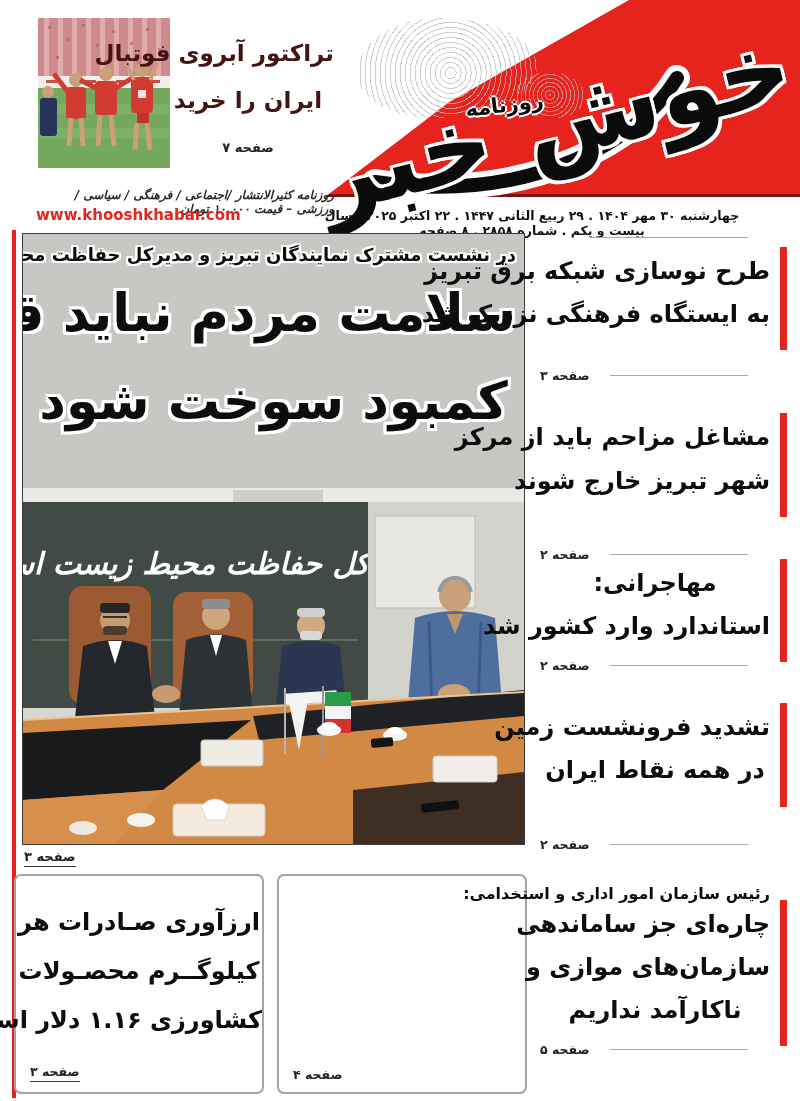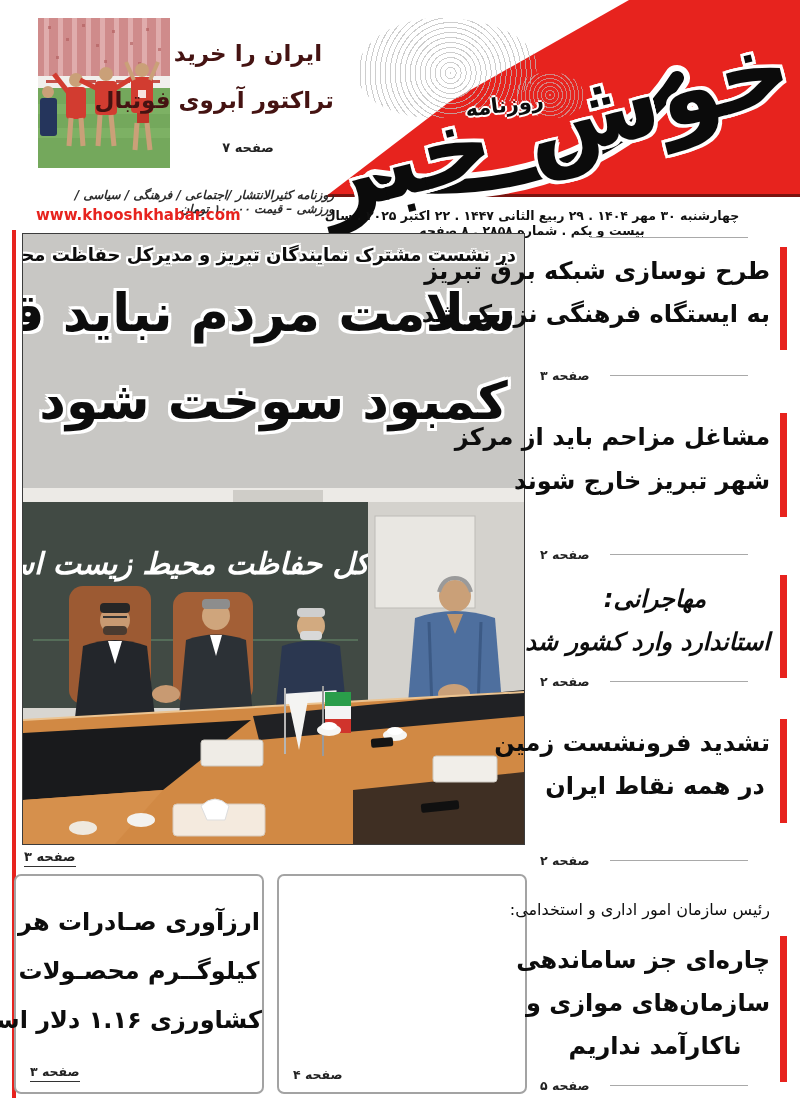--- a/index.html
+++ b/index.html
@@ -69,22 +69,22 @@
 
   
   .sidebar{position:absolute;right:30px;top:233px;width:230px;}
   .sb-rule{height:1px;background:#a9a9a9;margin:4px 22px 12px 50px;}
   .sb-head{position:relative;text-align:center;font-size:24px;font-weight:bold;color:#0d0d0d;
            line-height:1.8;white-space:nowrap;}
   .sb-bar{position:absolute;right:-17px;top:-3px;bottom:-14px;width:7px;background:#e7231e;}
   .sb-pageref{display:flex;direction:ltr;align-items:center;}
   .sb-pageref .lbl{font-size:12.5px;font-weight:bold;color:#222;white-space:nowrap;}
   .sb-pageref .line{flex:1;height:1px;background:#a9a9a9;margin-left:20px;margin-right:22px;}
-  .sb-kicker{text-align:center;font-size:16px;font-weight:normal;color:#0d0d0d;white-space:nowrap;}
-  .mt32{margin-top:32px;}.mt44{margin-top:44px;}.mt16{margin-top:33px;}.mt10{margin-top:10px;}.mt8{margin-top:16px;font-style:italic;}.mt4{margin-top:20px;}.mt2{margin-top:2px;}
+  .sb-kicker{text-align:center;font-size:16px;font-weight:bold;color:#0d0d0d;white-space:nowrap;}
+  .mt32{margin-top:32px;}.mt44{margin-top:44px;}.mt16{margin-top:33px;}.mt10{margin-top:10px;}.mt8{margin-top:0;}.mt4{margin-top:0;}.mt2{margin-top:2px;}
 </style>
 </head>
 <body>
 
 <div class="page">
 
   <div class="logo-block">
     <div class="logo-red"></div>
     <div class="logo-map"></div>
     <div class="logo-map2"></div>
@@ -154,22 +154,22 @@
         <rect x="93" y="59" width="22" height="36" rx="4" fill="#d23c30"></rect>
       <line x1="96" y1="62" x2="88" y2="44" stroke="#caa078" stroke-width="4"></line>
         <line x1="112" y1="62" x2="120" y2="44" stroke="#caa078" stroke-width="4"></line>
       <rect x="99" y="95" width="12" height="10" fill="#c13428"></rect>
       <line x1="99" y1="105" x2="97" y2="132" stroke="#caa078" stroke-width="5"></line>
         <line x1="109" y1="105" x2="112" y2="132" stroke="#caa078" stroke-width="5"></line>
       <rect x="100" y="72" width="8" height="8" fill="#ffffff" opacity=".85"></rect>
     </svg>
   </div>
   <div class="fb-head">
+    <div>تراکتور آبروی فوتبال</div>
     <div>ایران را خرید</div>
-    <div>تراکتور آبروی فوتبال</div>
   </div>
   <div class="fb-pageref">صفحه ۷</div>
 
   <div class="publisher">روزنامه کثیرالانتشار /اجتماعی / فرهنگی / سیاسی / ورزشی – قیمت ۱۰.۰۰۰ تومان</div>
   <div class="website">www.khooshkhabar.com</div>
   <div class="dateline">چهارشنبه ۳۰ مهر ۱۴۰۴ . ۲۹ ربیع الثانی ۱۴۴۷ . ۲۲ اکتبر ۲۰۲۵ . سال بیست و یکم . شماره ۲۸۵۸ . ۸ صفحه</div>
 
   <div class="left-red-line"></div>
 
   <div class="lead">

